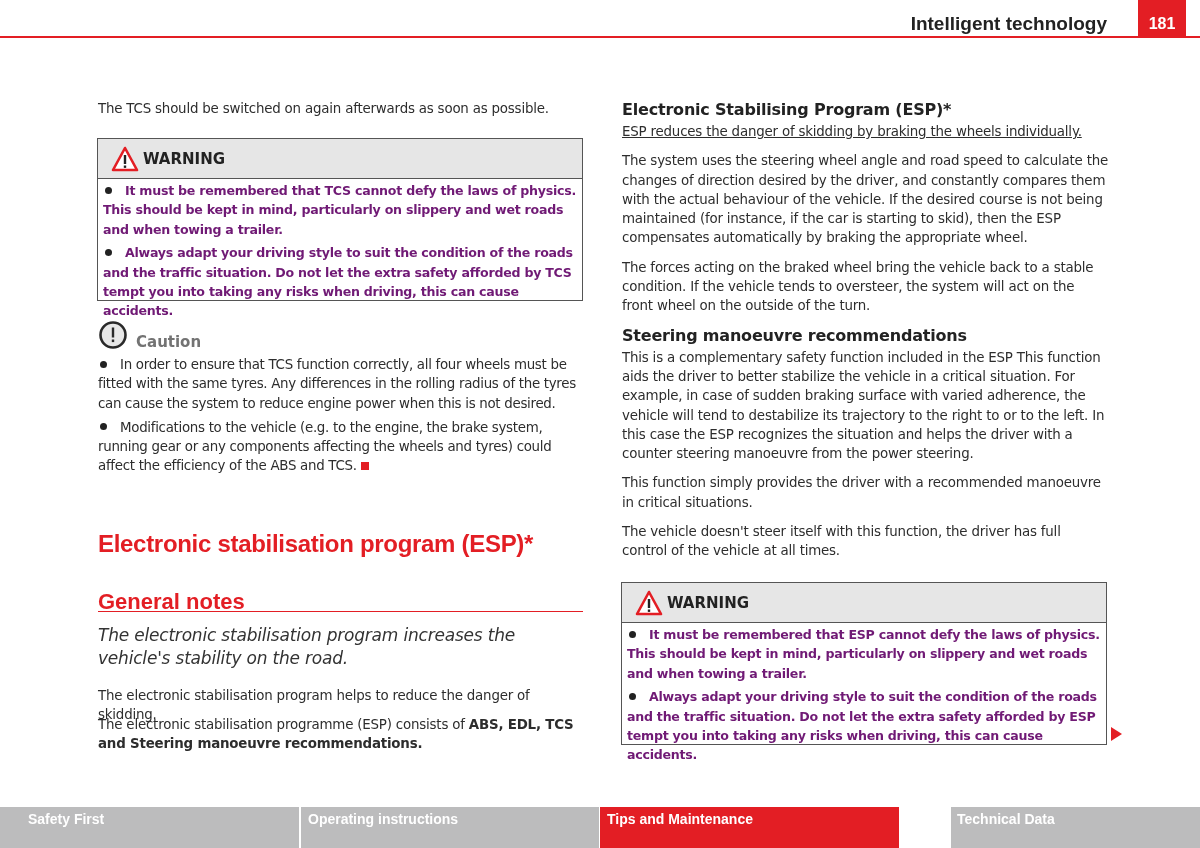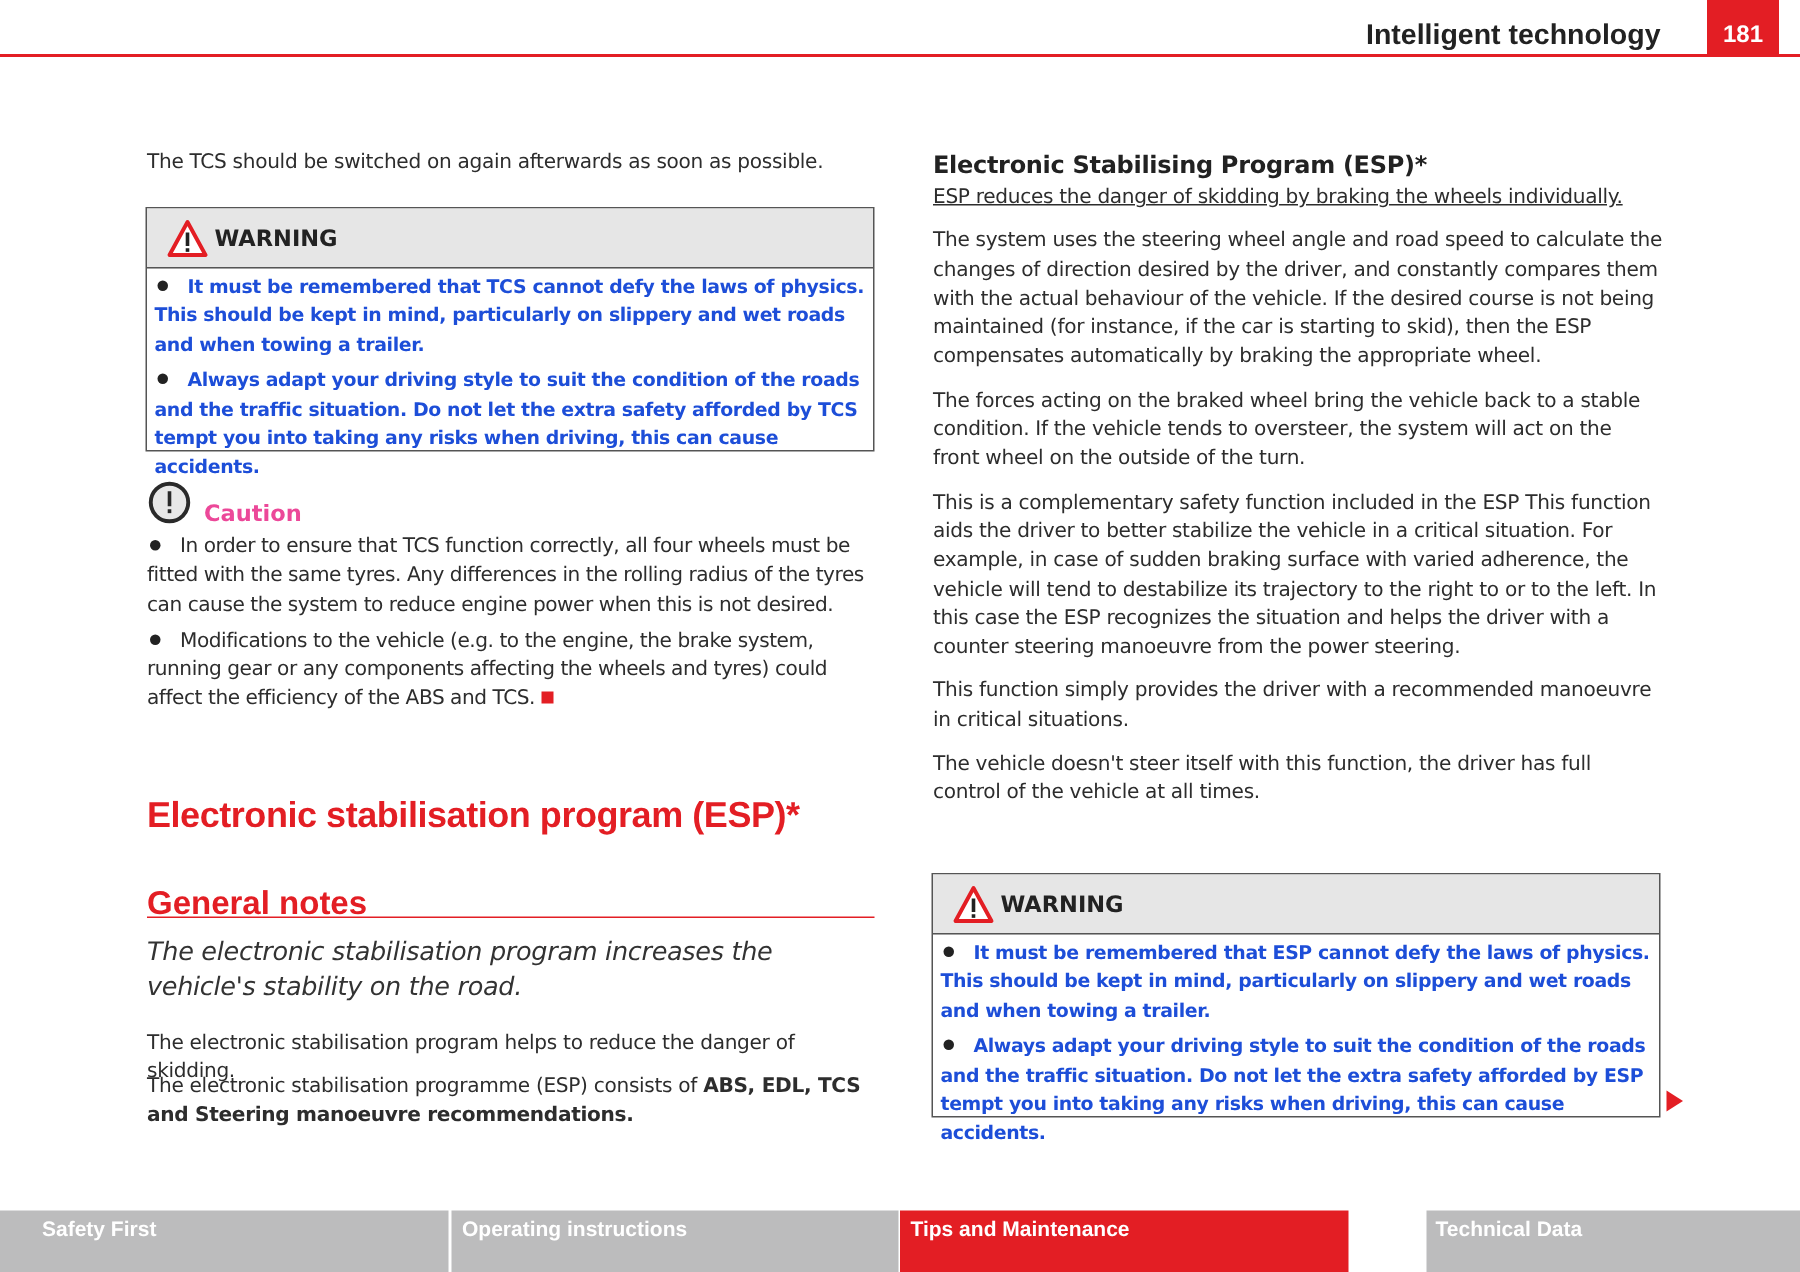--- a/index.html
+++ b/index.html
@@ -11,26 +11,26 @@
     .page-number { position: absolute; left: 1138px; top: 0; width: 48px; height: 37px; background: #e31e24; color: #fff; font-family: "Liberation Sans", sans-serif; font-weight: bold; font-size: 16px; text-align: center; line-height: 48px; }
 
     p.body { font-size: 13.4px; line-height: 19.3px; color: #2d2d2d; letter-spacing: -0.2px; }
     .bold { font-weight: bold; }
 
     .warning { position: absolute; border: 1px solid #555; background: #fff; }
     .warning .w-head { height: 40px; background: #e6e6e6; border-bottom: 1px solid #555; position: relative; }
     .warning .w-head svg { position: absolute; left: 13px; top: 7px; }
     .warning .w-head span { position: absolute; left: 45px; top: 11px; font-weight: bold; font-size: 15px; color: #222; }
     .warning .w-body { padding: 2px 5px 4px 5px; }
-    .warning .w-item { font-weight: bold; font-size: 12.6px; line-height: 19.4px; color: #1d4ed8; margin-bottom: 4px; letter-spacing: -0.25px; }
+    .warning .w-item { font-weight: bold; font-size: 12.6px; line-height: 19.4px; color: #701a75; margin-bottom: 4px; letter-spacing: -0.25px; }
     .bullet { display: inline-block; width: 7px; height: 7px; border-radius: 50%; background: #222; margin: 0 13px 2px 2px; vertical-align: middle; }
 
     .caution-head { position: absolute; left: 98px; top: 320px; }
     .caution-head svg { position: absolute; left: 0; top: 0; }
-    .caution-head span { position: absolute; left: 38px; top: 13px; font-weight: bold; font-size: 15px; color: #ec4899; white-space: nowrap; }
+    .caution-head span { position: absolute; left: 38px; top: 13px; font-weight: bold; font-size: 15px; color: #737373; white-space: nowrap; }
 
     .item { font-size: 13.4px; line-height: 19.3px; color: #2d2d2d; letter-spacing: -0.3px; }
     .end-mark { display: inline-block; width: 8px; height: 8px; background: #e31e24; margin-left: 4px; vertical-align: baseline; }
 
     .h1 { position: absolute; left: 98px; top: 530px; font-family: "Liberation Sans", sans-serif; font-weight: bold; font-size: 24px; color: #e31e24; letter-spacing: -0.3px; }
     .h2 { position: absolute; left: 98px; top: 589px; font-family: "Liberation Sans", sans-serif; font-weight: bold; font-size: 22px; color: #e31e24; }
     .h2-line { position: absolute; left: 98px; top: 611px; width: 485px; height: 1px; background: #e31e24; }
     .intro { position: absolute; left: 98px; top: 624px; width: 490px; font-style: italic; font-size: 17px; line-height: 23px; color: #333; letter-spacing: -0.2px; }
 
     .subhead { font-weight: bold; font-size: 16px; color: #222; letter-spacing: -0.2px; }
@@ -87,20 +87,21 @@
 <p class="body" style="position:absolute;left:98px;top:686px;width:490px;">The electronic stabilisation program helps to reduce the danger of skidding.</p>
 <p class="body" style="position:absolute;left:98px;top:715px;width:490px;">
   <span>The electronic stabilisation programme (ESP) consists of </span><span class="bold">ABS, EDL, TCS and Steering manoeuvre recommendations.</span>
 </p>
 
 <div style="position:absolute;left:622px;top:100px;width:487px;">
   <div class="subhead" style="margin-bottom:3px;">Electronic Stabilising Program (ESP)*</div>
   <p class="body" style="margin-bottom:10px;text-decoration:underline;">ESP reduces the danger of skidding by braking the wheels individually.</p>
   <p class="body" style="margin-bottom:10px;">The system uses the steering wheel angle and road speed to calculate the changes of direction desired by the driver, and constantly compares them with the actual behaviour of the vehicle. If the desired course is not being maintained (for instance, if the car is starting to skid), then the ESP compensates automatically by braking the appropriate wheel.</p>
   <p class="body" style="margin-bottom:10px;">The forces acting on the braked wheel bring the vehicle back to a stable condition. If the vehicle tends to oversteer, the system will act on the front wheel on the outside of the turn.</p>
+  <div class="subhead" style="margin-bottom:3px;">Steering manoeuvre recommendations</div>
   <p class="body" style="margin-bottom:10px;">This is a complementary safety function included in the ESP This function aids the driver to better stabilize the vehicle in a critical situation. For example, in case of sudden braking surface with varied adherence, the vehicle will tend to destabilize its trajectory to the right to or to the left. In this case the ESP recognizes the situation and helps the driver with a counter steering manoeuvre from the power steering.</p>
   <p class="body" style="margin-bottom:10px;">This function simply provides the driver with a recommended manoeuvre in critical situations.</p>
   <p class="body">The vehicle doesn't steer itself with this function, the driver has full control of the vehicle at all times.</p>
 </div>
 
 <div class="warning" style="left:621px;top:582px;width:486px;height:163px;">
   <div class="w-head">
     <svg width="28" height="26" viewBox="0 0 28 26">
       <path d="M14 2 L26 24 L2 24 Z" fill="#fff" stroke="#e31e24" stroke-width="2.6" stroke-linejoin="round"></path>
       <rect x="12.8" y="9" width="2.4" height="9" fill="#222"></rect>

